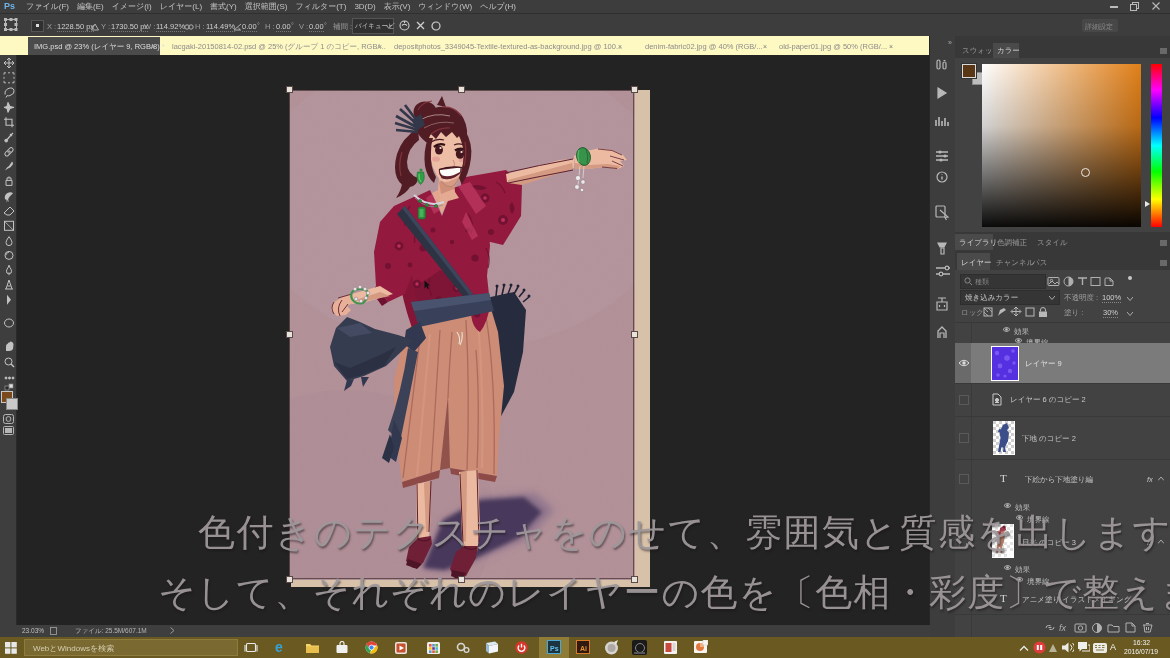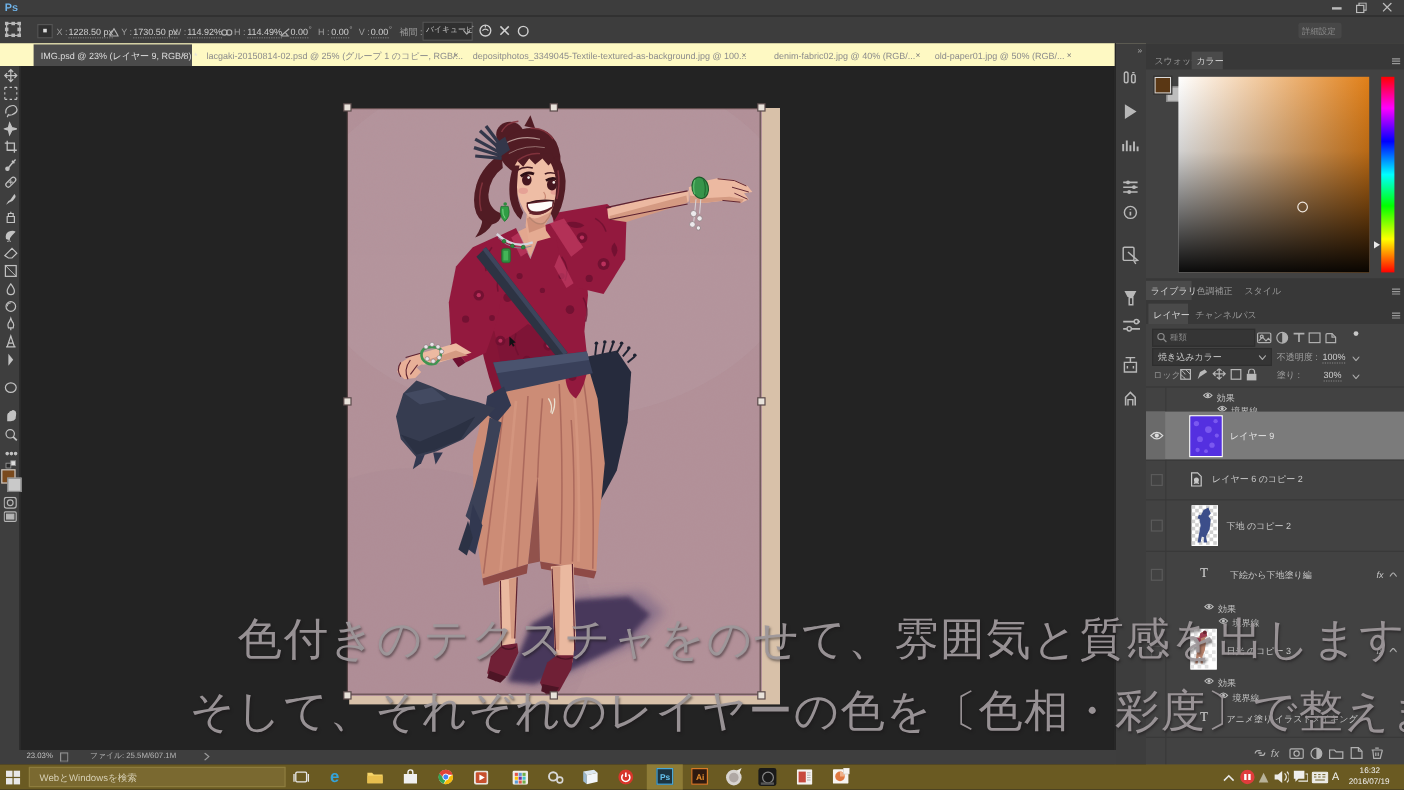--- a/index.html
+++ b/index.html
@@ -7,20 +7,21 @@
 #app{position:absolute;left:0;top:0;width:1170px;height:658px;}
 .ab{position:absolute;}
 .t{position:absolute;white-space:pre;line-height:1;}
 </style>
 </head>
 <body>
 <div id="app">
 
 <div class="ab" id="menubar" style="left:0;top:0;width:1170px;height:13px;background:#3d3d3d;">
   <span class="t" style="left:4px;top:2px;font-size:9px;font-weight:bold;color:#6fb3e8;">Ps</span>
+  <span class="t" style="left:26px;top:3px;font-size:8px;color:#c4c4c4;letter-spacing:0px;">ファイル(F)　編集(E)　イメージ(I)　レイヤー(L)　書式(Y)　選択範囲(S)　フィルター(T)　3D(D)　表示(V)　ウィンドウ(W)　ヘルプ(H)</span>
   <div class="ab" style="left:1110px;top:6px;width:8px;height:1.5px;background:#bbb;"></div>
   <svg class="ab" style="left:1130px;top:2px;" width="9" height="9" fill="none" stroke="#bbb" stroke-width="1">
         <rect x="2.5" y="0.5" width="6" height="6"></rect>
         <rect x="0.5" y="2.5" width="6" height="6" fill="#3d3d3d"></rect>
       </svg>
   <svg class="ab" style="left:1152px;top:2px;" width="8" height="8" stroke="#bbb" stroke-width="1.1">
         <path d="M0.5 0.5 L7.5 7.5 M7.5 0.5 L0.5 7.5"></path>
       </svg>
 </div>
 

